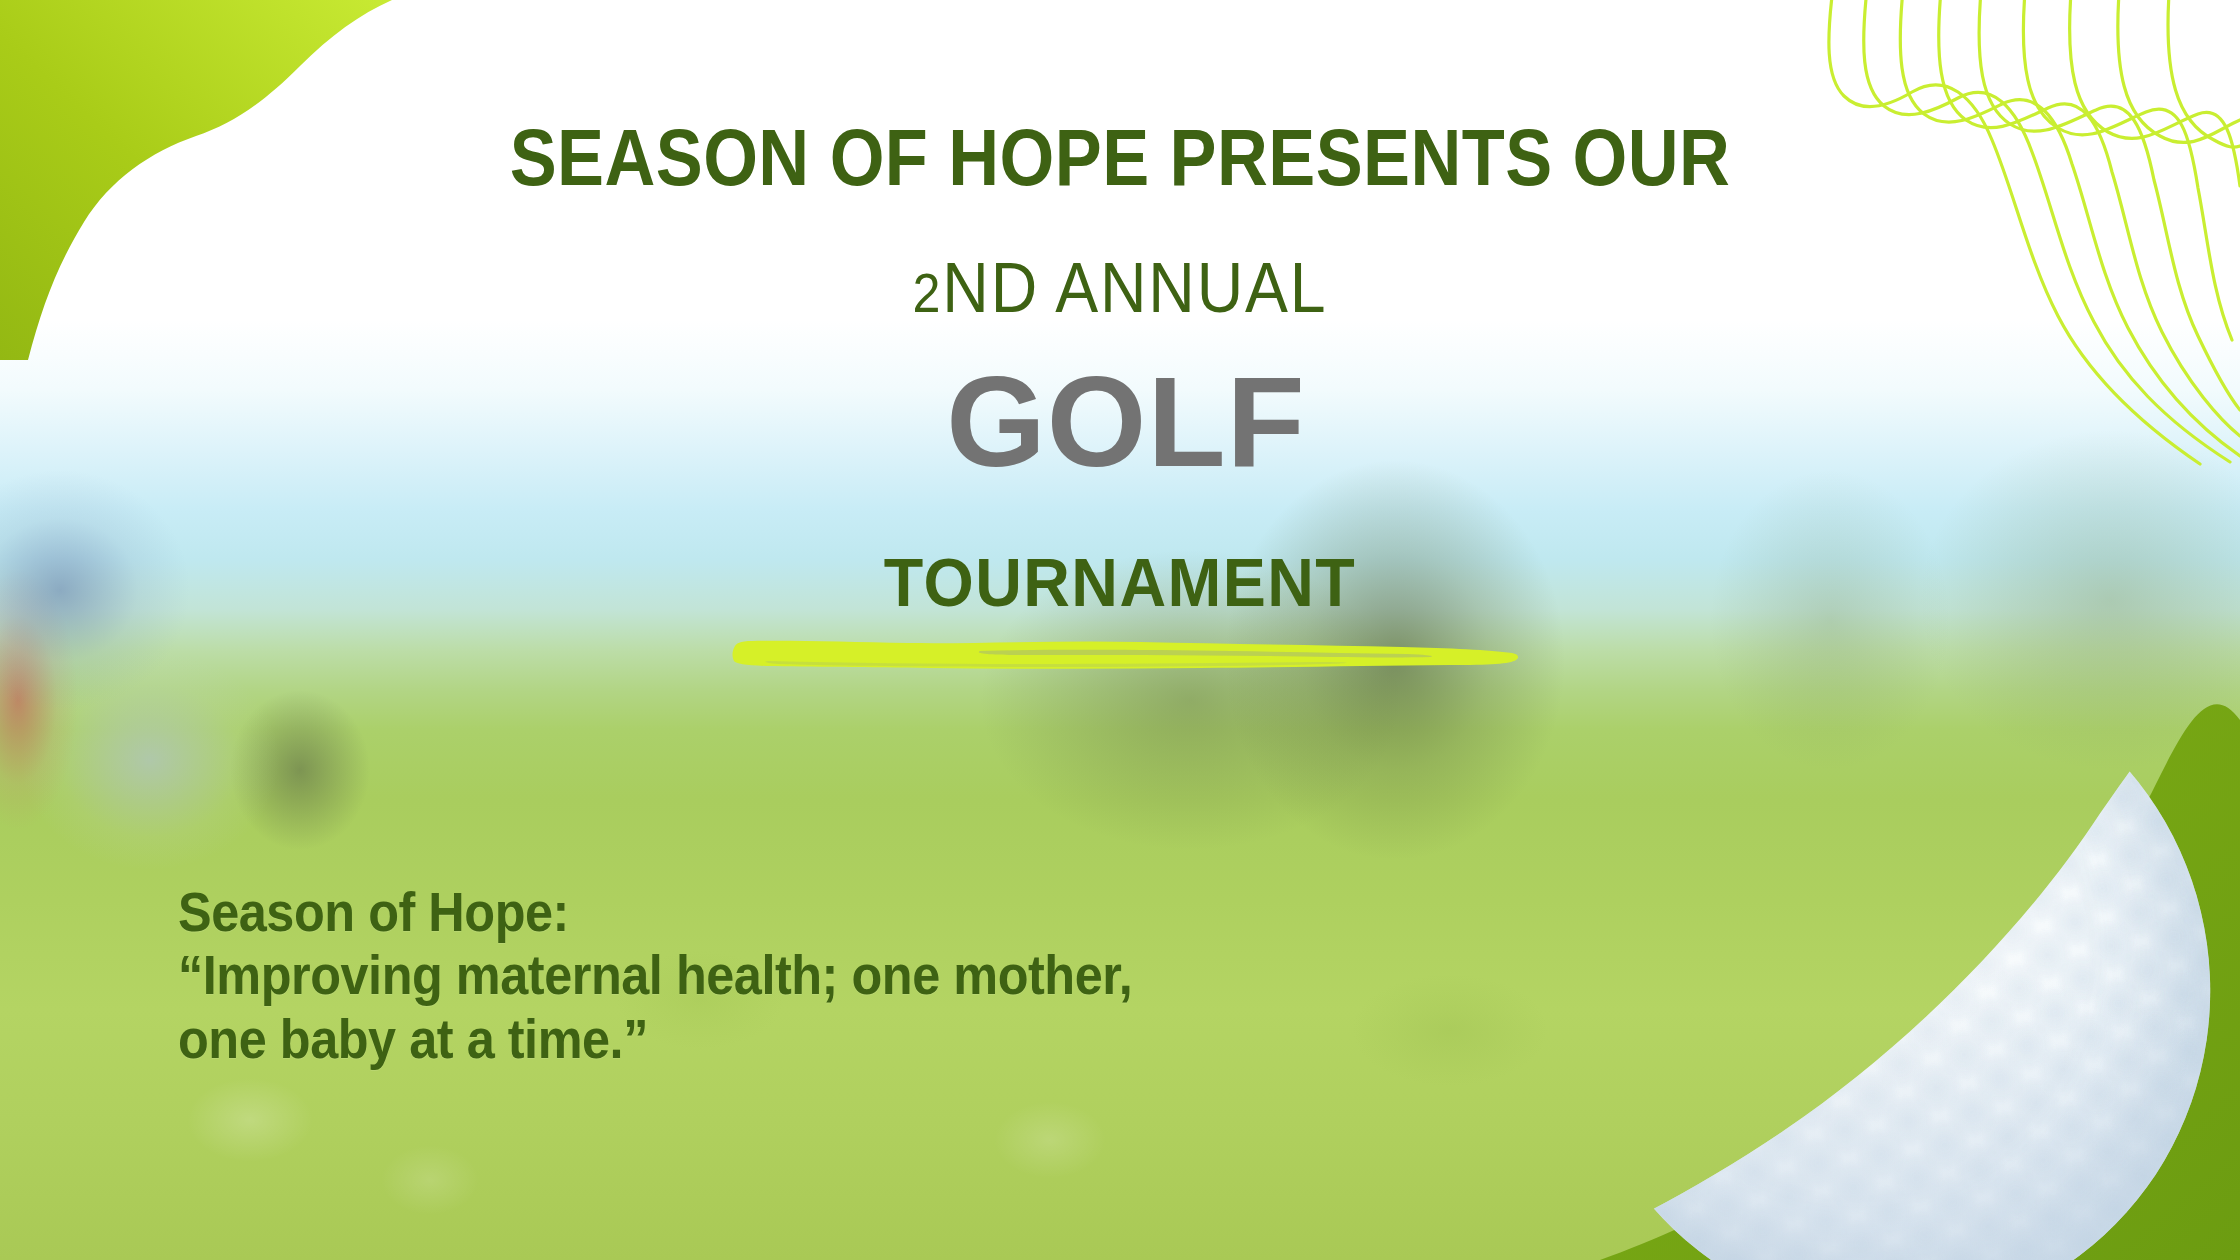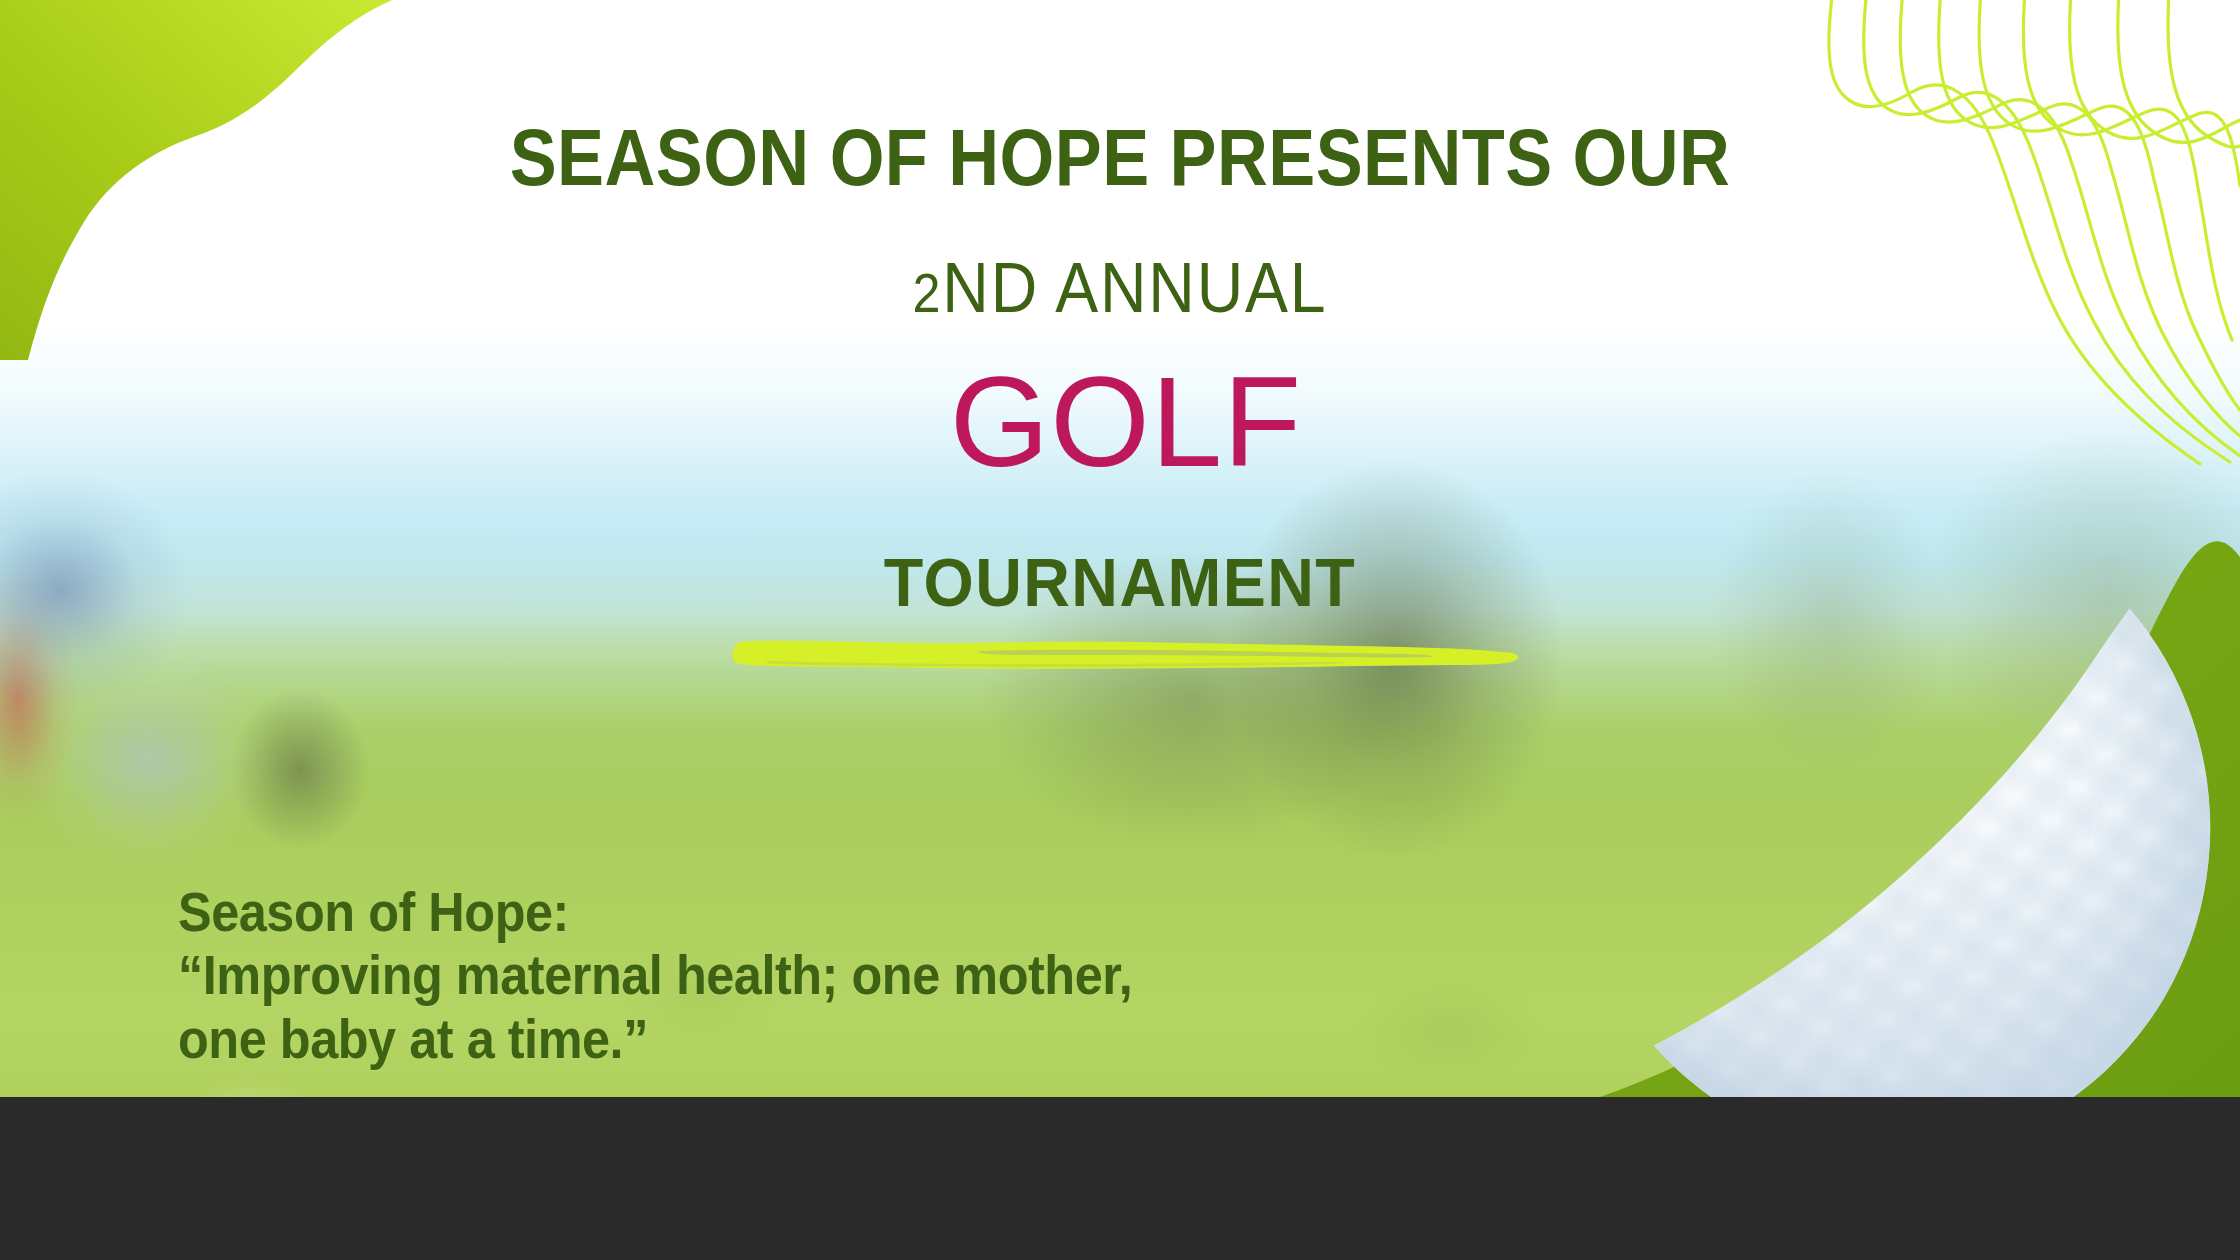--- a/index.html
+++ b/index.html
@@ -4,21 +4,21 @@
 <title>Season of Hope Golf Tournament Flyer</title>
 <style>
   html, body {
     margin: 0;
     padding: 0;
     background: #2a2a2a;
   }
   #poster {
     position: relative;
     width: 2240px;
-    height: 1097px;
+    height: 1260px;
     overflow: hidden;
     font-family: "Liberation Sans", sans-serif;
     background: #ffffff;
     -webkit-font-smoothing: antialiased;
   }
 
   
   .bg-photo {
     position: absolute;
     inset: 0;
@@ -160,22 +160,22 @@
     transform: scaleX(0.92);
     white-space: nowrap;
   }
   .line-annual .ord {
     font-size: 0.78em;
   }
   .line-golf {
     position: absolute;
     left: 0; right: 0;
     top: 358px;
-    color: #be185d;
-    font-weight: 400;
+    color: #737373;
+    font-weight: 700;
     font-size: 128px;
     line-height: 1;
     letter-spacing: 1px;
     white-space: nowrap;
     margin-left: 12px;
   }
   .line-tournament {
     position: absolute;
     left: 0; right: 0;
     top: 548px;

